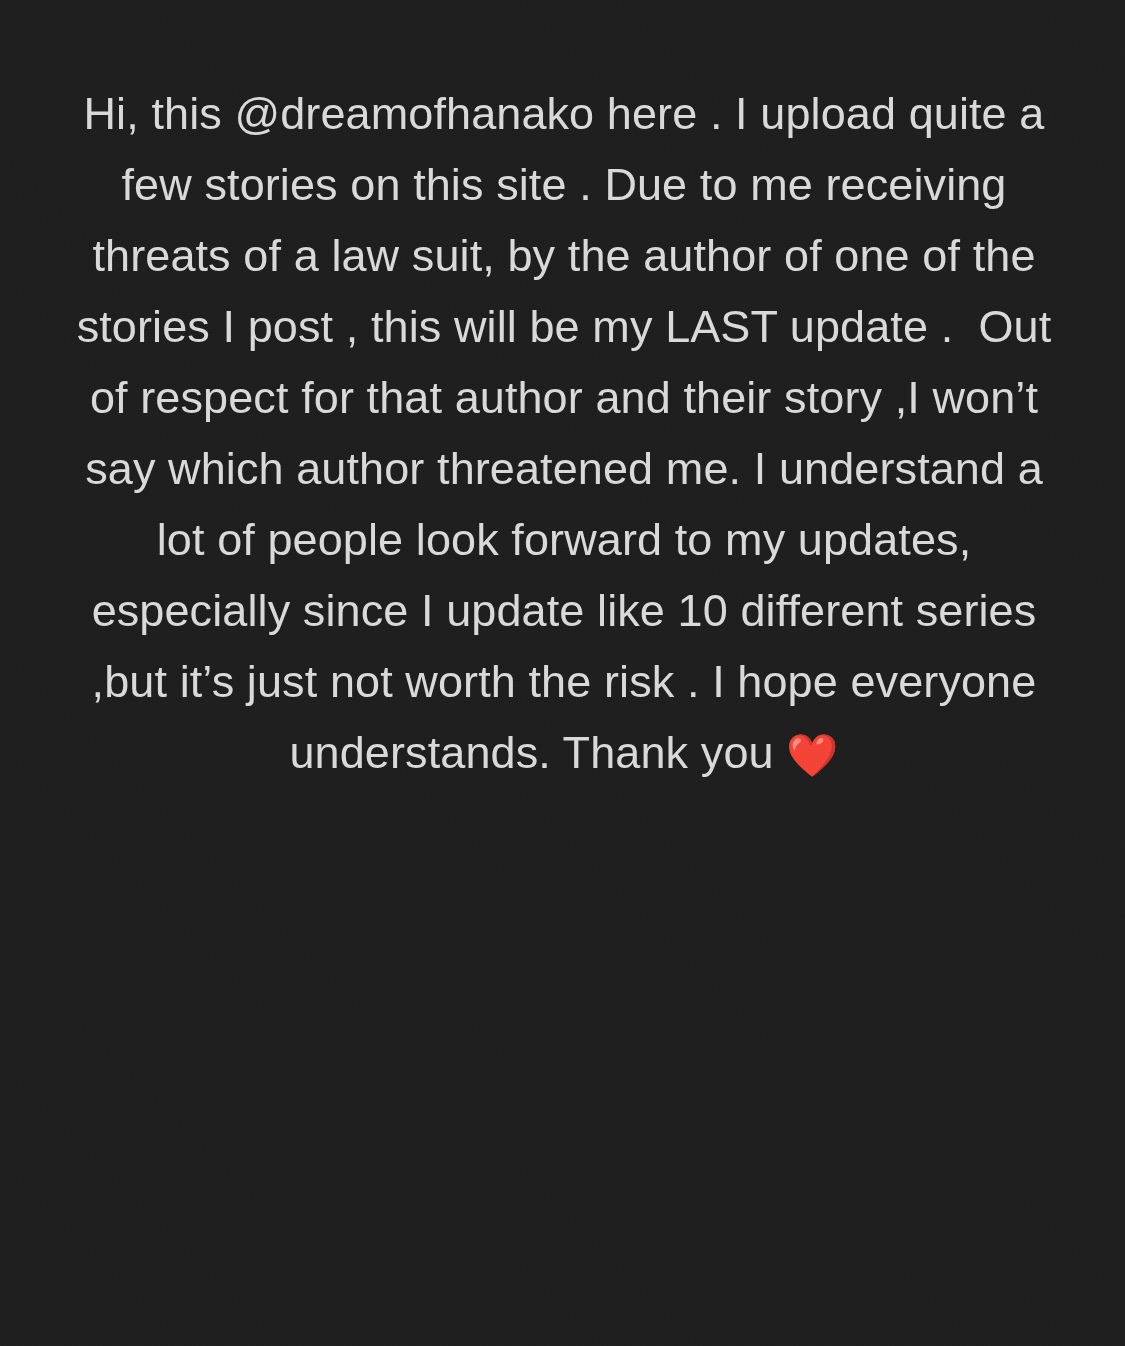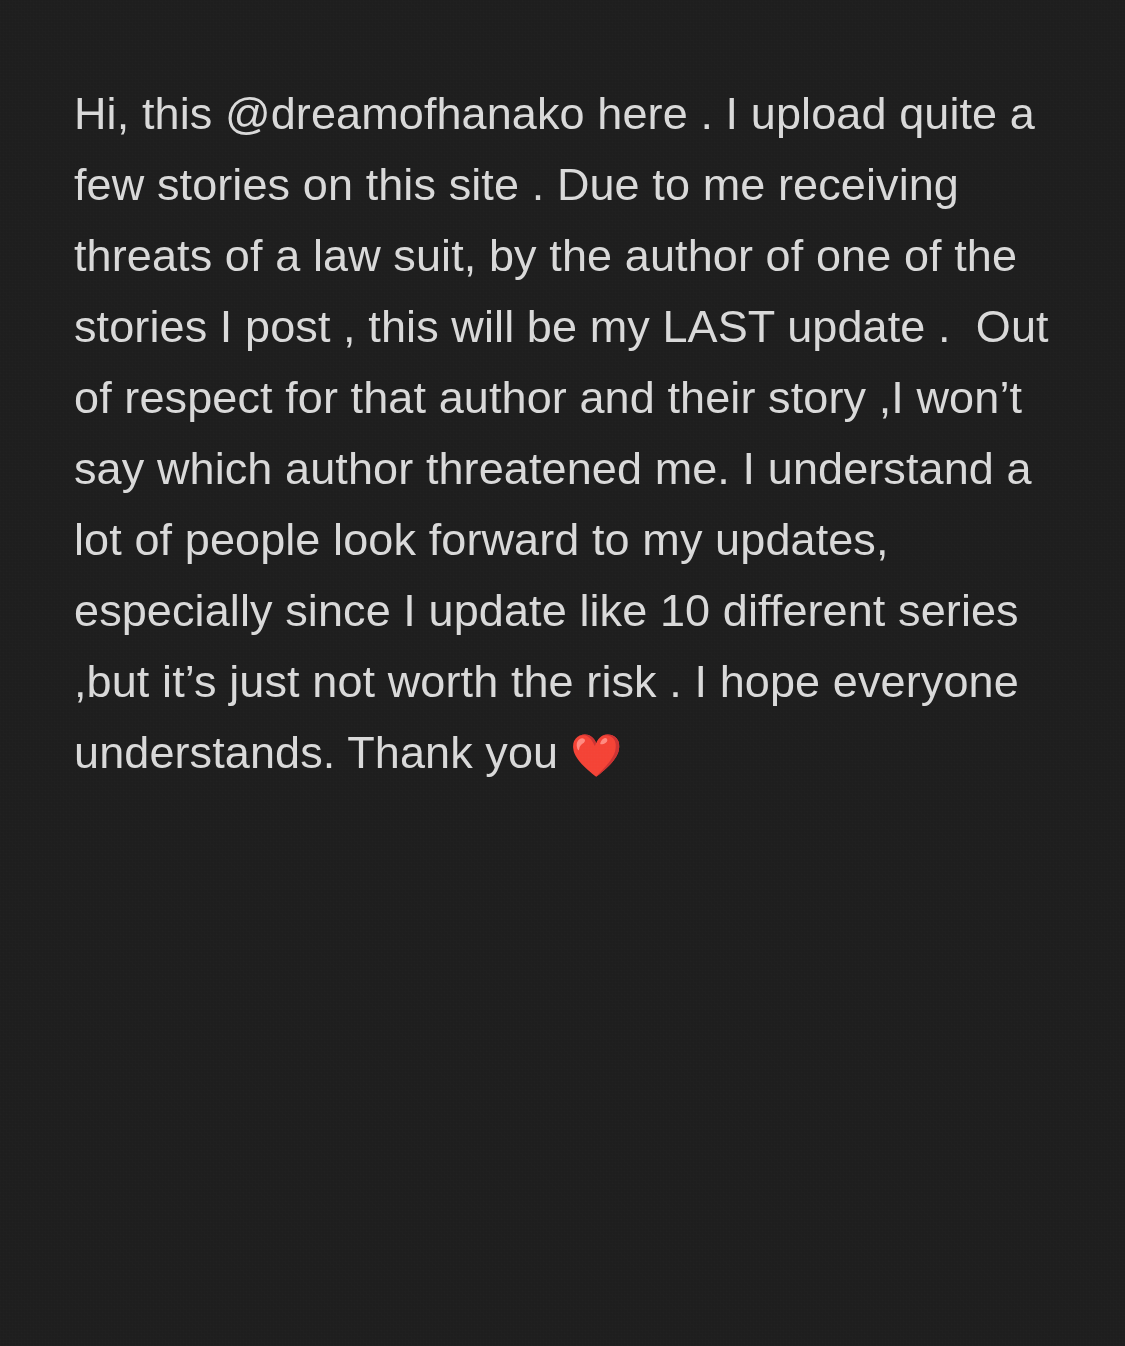--- a/index.html
+++ b/index.html
@@ -21,20 +21,21 @@
     pointer-events: none;
     opacity: 0.35;
     background-image:
       repeating-linear-gradient(0deg, rgba(255,255,255,0.018) 0px, rgba(255,255,255,0.018) 1px, rgba(0,0,0,0) 1px, rgba(0,0,0,0) 3px),
       repeating-linear-gradient(90deg, rgba(255,255,255,0.015) 0px, rgba(255,255,255,0.015) 1px, rgba(0,0,0,0) 1px, rgba(0,0,0,0) 3px),
       repeating-linear-gradient(45deg, rgba(255,255,255,0.012) 0px, rgba(255,255,255,0.012) 1px, rgba(0,0,0,0) 1px, rgba(0,0,0,0) 4px);
   }
   .story-canvas {
     position: absolute;
     inset: 0;
+    text-align: center;
   }
   .message-block {
     position: absolute;
     left: 74px;
     top: 78px;
     width: 980px;
   }
   .message-text {
     color: #d9d9d9;
     font-size: 45px;

